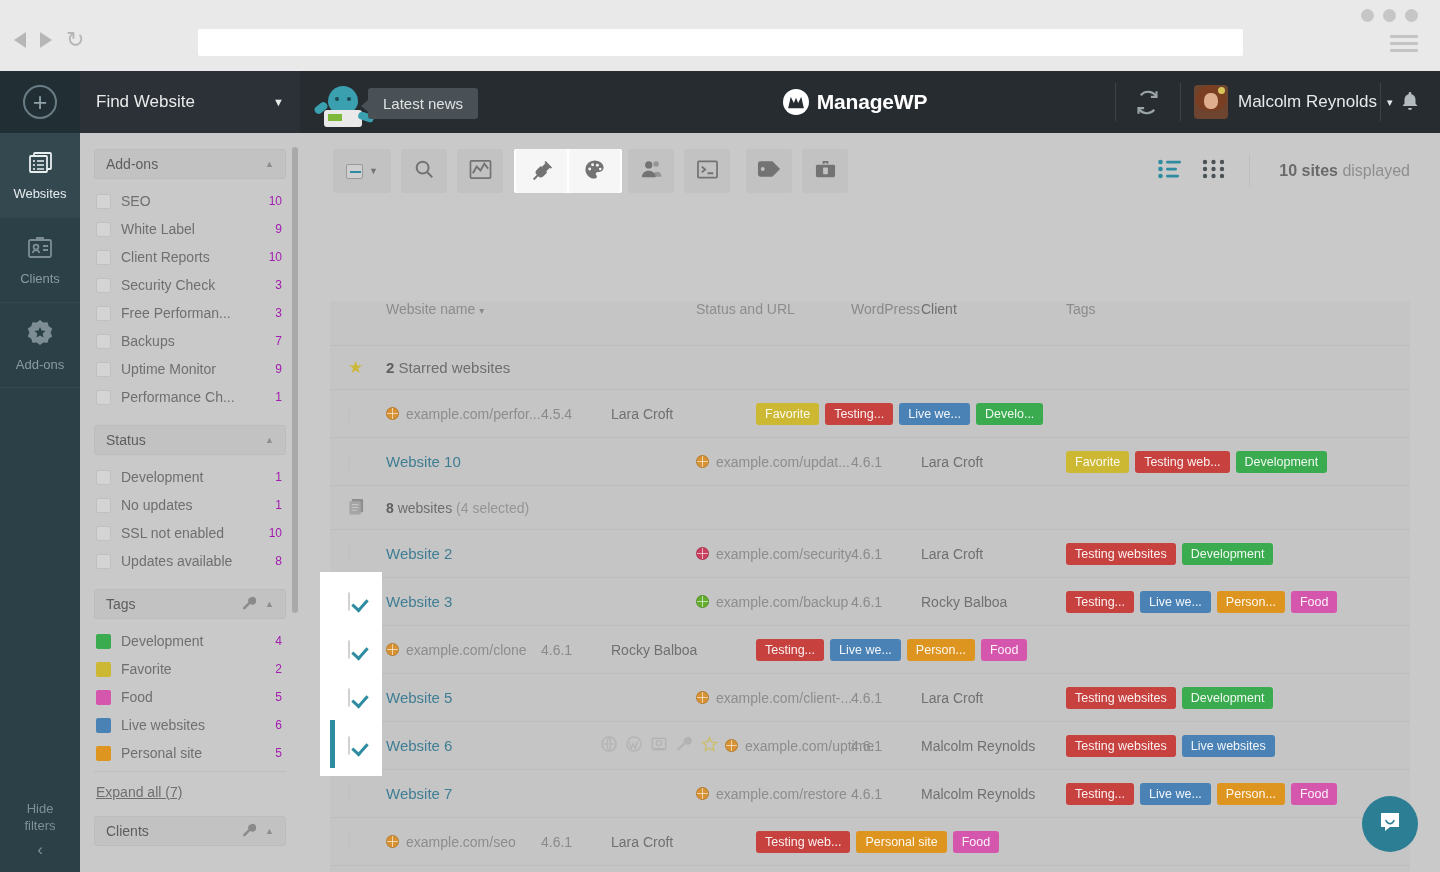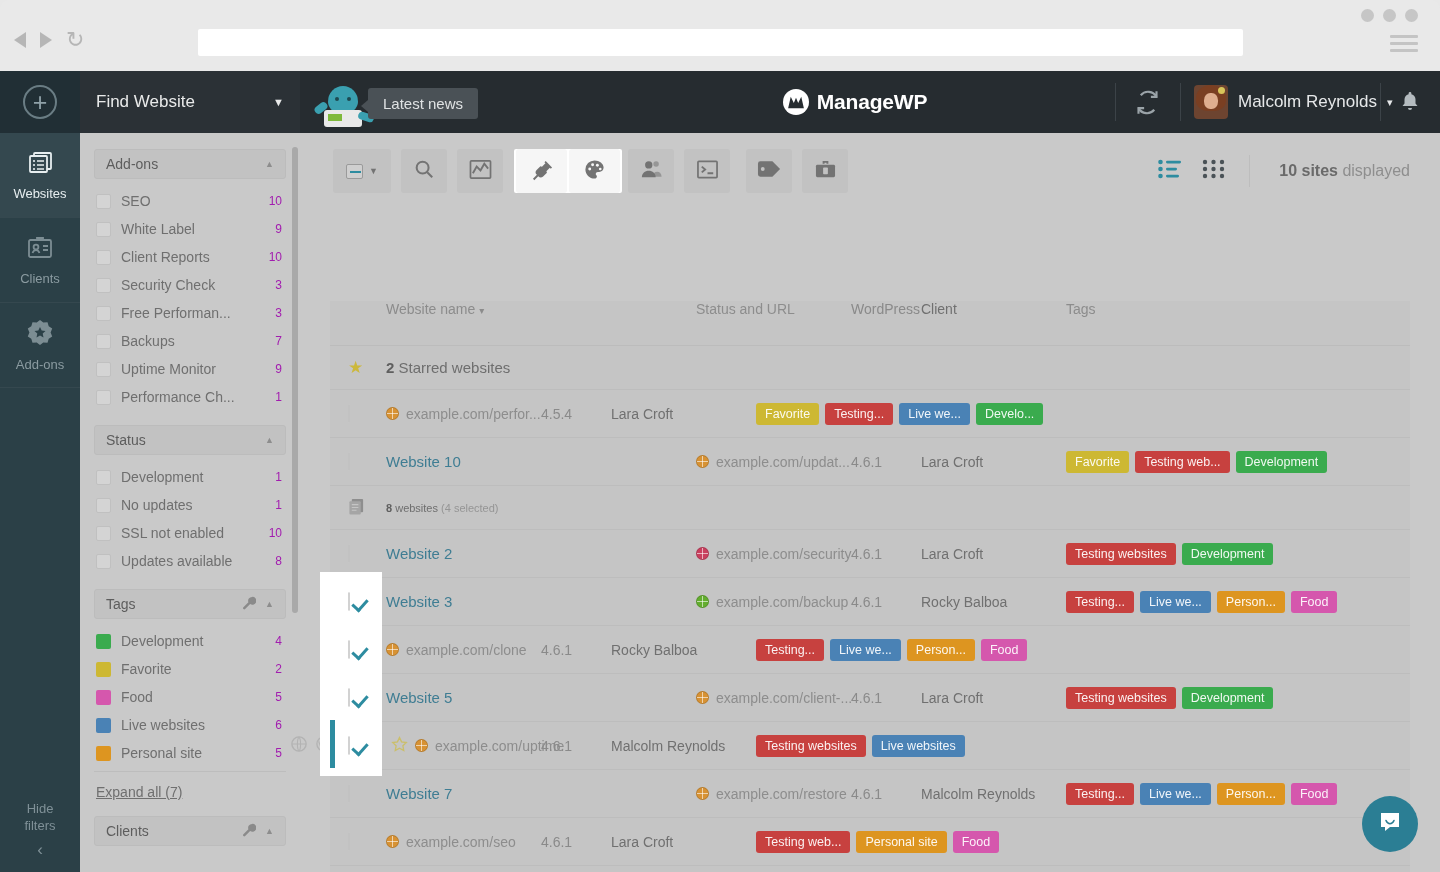--- a/index.html
+++ b/index.html
@@ -650,21 +650,21 @@
         <div class="row grouphdr">
           <div class="c-check">
             <span>
               <svg width="17" height="17" viewBox="0 0 18 18" fill="#8e8e8e">
                   <rect x="4" y="1" width="12" height="14" rx="1"></rect>
                   <rect x="1.5" y="3.5" width="12" height="14" rx="1" fill="#a5a5a5"></rect>
                   <path d="M4 7h7M4 10h7M4 13h5" stroke="#c5c5c5" stroke-width="1.2"></path>
                 </svg>
             </span>
           </div>
-          <div style="font-size:11px">
+          <div style="font-size:14px">
             <b>8</b><span> websites </span><span class="muted">(4 selected)</span>
           </div>
         </div>
 
         <div id="rows-bottom">
             <div class="row">
               <div class="c-check"><span class="rowcheck"></span></div>
               <div class="c-name">Website 2</div>
               <div class="c-status">
                 <span class="globe" style="background:#c93f5e"></span>
@@ -717,20 +717,21 @@
               </div>
               <div class="c-wp">4.6.1</div>
               <div class="c-client">Lara Croft</div>
               <div class="c-tags">
                 <span class="tag" style="background:#c7413f">Testing websites</span>
                 <span class="tag" style="background:#3aab4e">Development</span>
               </div>
             </div>
             <div class="row" style="position: relative;">
               <div class="c-check" style="position: relative; z-index: 4;"><span class="rowcheck on"></span></div>
+              <div class="c-name">Website 6</div>
               <div class="c-status">
                 <span class="rowicons">
                   <span><svg width="16" height="16" viewBox="0 0 18 18" fill="currentColor">
                       <circle cx="9" cy="9" r="8" fill="none" stroke="currentColor" stroke-width="1.6"></circle>
                       <path d="M1.2 9h15.6M9 1.2c2.4 2.2 2.4 13.4 0 15.6M9 1.2C6.6 3.4 6.6 14.6 9 16.8" fill="none" stroke="currentColor" stroke-width="1.2"></path>
                     </svg></span>
                   <span><svg width="16" height="16" viewBox="0 0 18 18" fill="none" stroke="currentColor" stroke-width="1.5">
                       <circle cx="9" cy="9" r="8"></circle>
                       <path d="M3 6l3 8 2-5 2.5 5 2.5-8" stroke-width="1.3"></path>
                     </svg></span>

